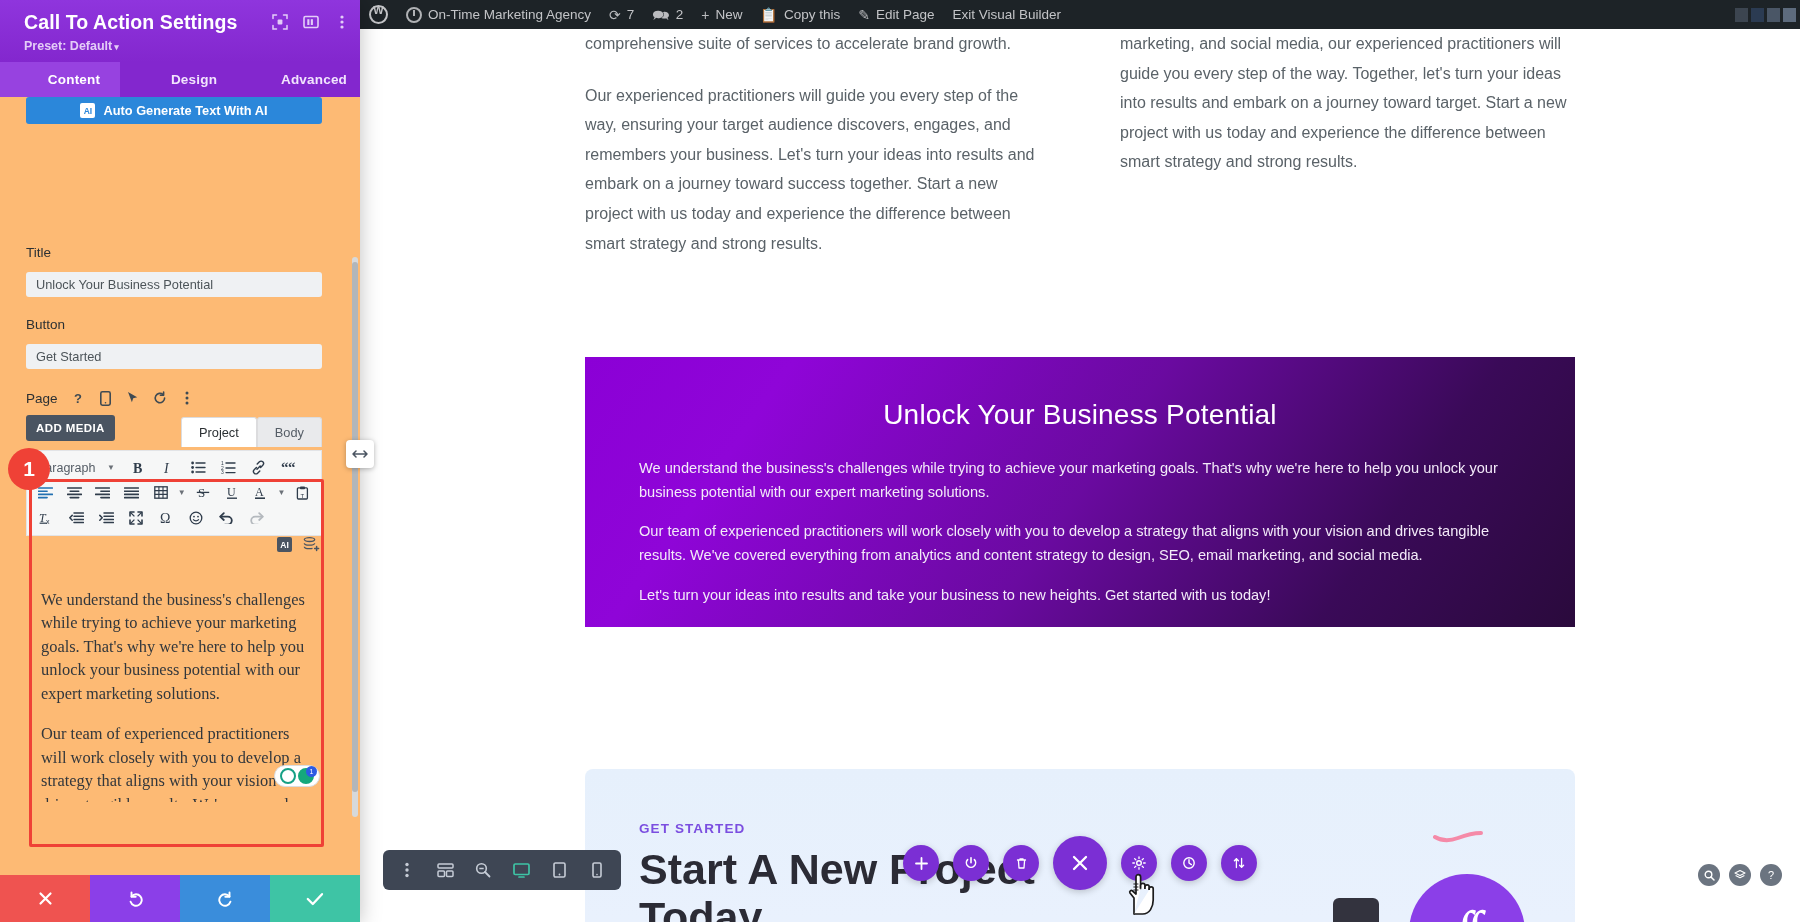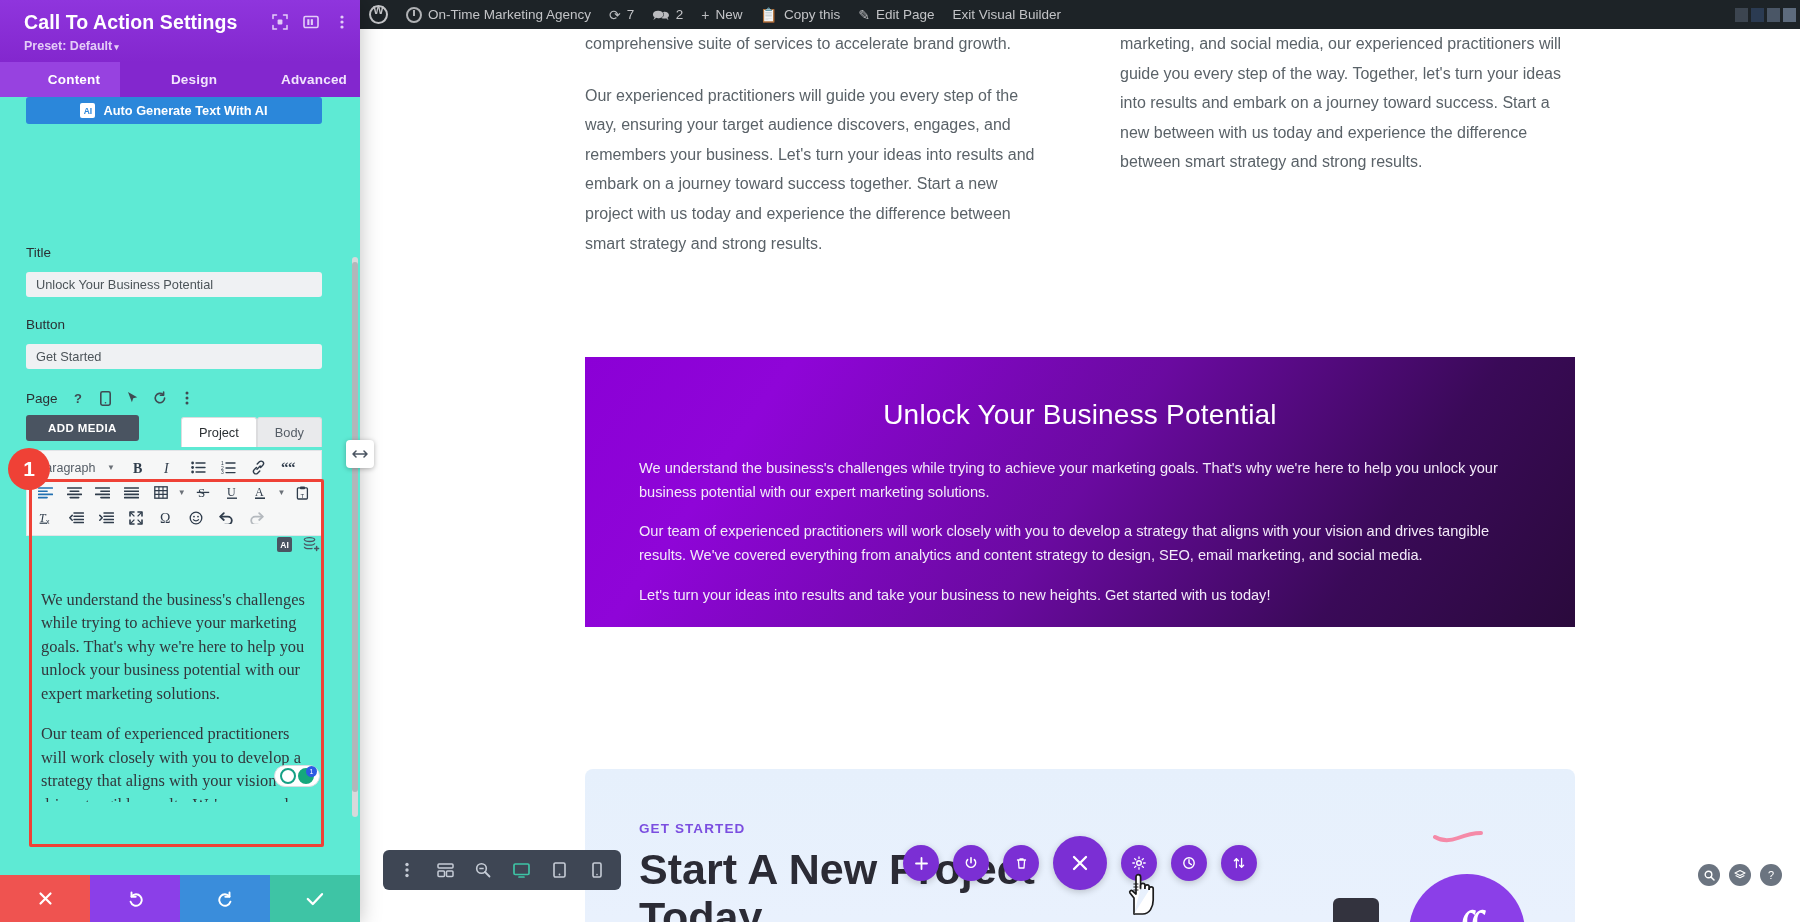--- a/index.html
+++ b/index.html
@@ -77,21 +77,21 @@
   .modal-tabs {
     display: flex; background: #8327ce; height: 35px; align-items: stretch;
   }
   .mtab {
     flex: 1; display: flex; align-items: center; justify-content: center;
     color: #f1e4fd; font-size: 13.5px; font-weight: 600; letter-spacing: .2px; padding-left: 28px;
   }
   .mtab.active { background: #9742e0; color: #ffffff; }
 
   .modal-body {
-    flex: 1; position: relative; overflow: hidden; background: #5eead4; text-decoration: underline;
+    flex: 1; position: relative; overflow: hidden; background: #fdba74; text-decoration: underline;
   }
   .ai-btn {
     position: absolute; left: 26px; top: 0px; width: 296px; height: 27px;
     background: #2b87da; color: #fff; border-radius: 3px;
     display: flex; align-items: center; justify-content: center; gap: 8px;
     font-size: 12.8px; font-weight: 700;
   }
   .ai-badge {
     width: 15px; height: 15px; background: #fff; color: #2b87da;
     font-size: 8.5px; font-weight: 800; border-radius: 2px;
@@ -114,21 +114,21 @@
   .body-row .field-label { margin-right: 2px; }
   .tiny-ico {
     width: 16px; height: 16px; color: #3f4a52;
     display: flex; align-items: center; justify-content: center;
     font-size: 13px;
   }
 
   .addmedia {
     position: absolute; left: 26px; top: 318px;
     background: #4a5461; color: #fff; border-radius: 3px;
-    padding: 7px 22px; font-size: 11.5px; font-weight: 700; letter-spacing: .4px;
+    padding: 7px 10px; font-size: 11.5px; font-weight: 700; letter-spacing: .4px;
   }
   .editor-tabs {
     position: absolute; right: 38px; top: 320px;
     display: flex; align-items: flex-end; gap: 0px;
   }
   .etab {
     padding: 7px 17px 7px; font-size: 12.8px; color: #555d66;
     background: #e9eaec; border: 1px solid #dcdcde; border-bottom: none;
     border-radius: 3px 3px 0 0;
   }
@@ -384,21 +384,21 @@
   </div>
 
   <div class="preview">
 
     <div class="prev-cols">
       <div class="prev-col">
         <p>comprehensive suite of services to accelerate brand growth.</p>
         <p>Our experienced practitioners will guide you every step of the way, ensuring your target audience discovers, engages, and remembers your business. Let's turn your ideas into results and embark on a journey toward success together. Start a new project with us today and experience the difference between smart strategy and strong results.</p>
       </div>
       <div class="prev-col">
-        <p>marketing, and social media, our experienced practitioners will guide you every step of the way. Together, let's turn your ideas into results and embark on a journey toward success. Start a new between with us today and experience the difference between smart strategy and strong results.</p>
+        <p>marketing, and social media, our experienced practitioners will guide you every step of the way. Together, let's turn your ideas into results and embark on a journey toward target. Start a new project with us today and experience the difference between smart strategy and strong results.</p>
       </div>
     </div>
 
     <div class="cta-module">
       <div class="cta-title">Unlock Your Business Potential</div>
       <div class="cta-body">
         <p>We understand the business's challenges while trying to achieve your marketing goals. That's why we're here to help you unlock your business potential with our expert marketing solutions.</p>
         <p>Our team of experienced practitioners will work closely with you to develop a strategy that aligns with your vision and drives tangible results. We've covered everything from analytics and content strategy to design, SEO, email marketing, and social media.</p>
         <p>Let's turn your ideas into results and take your business to new heights. Get started with us today!</p>
       </div>

